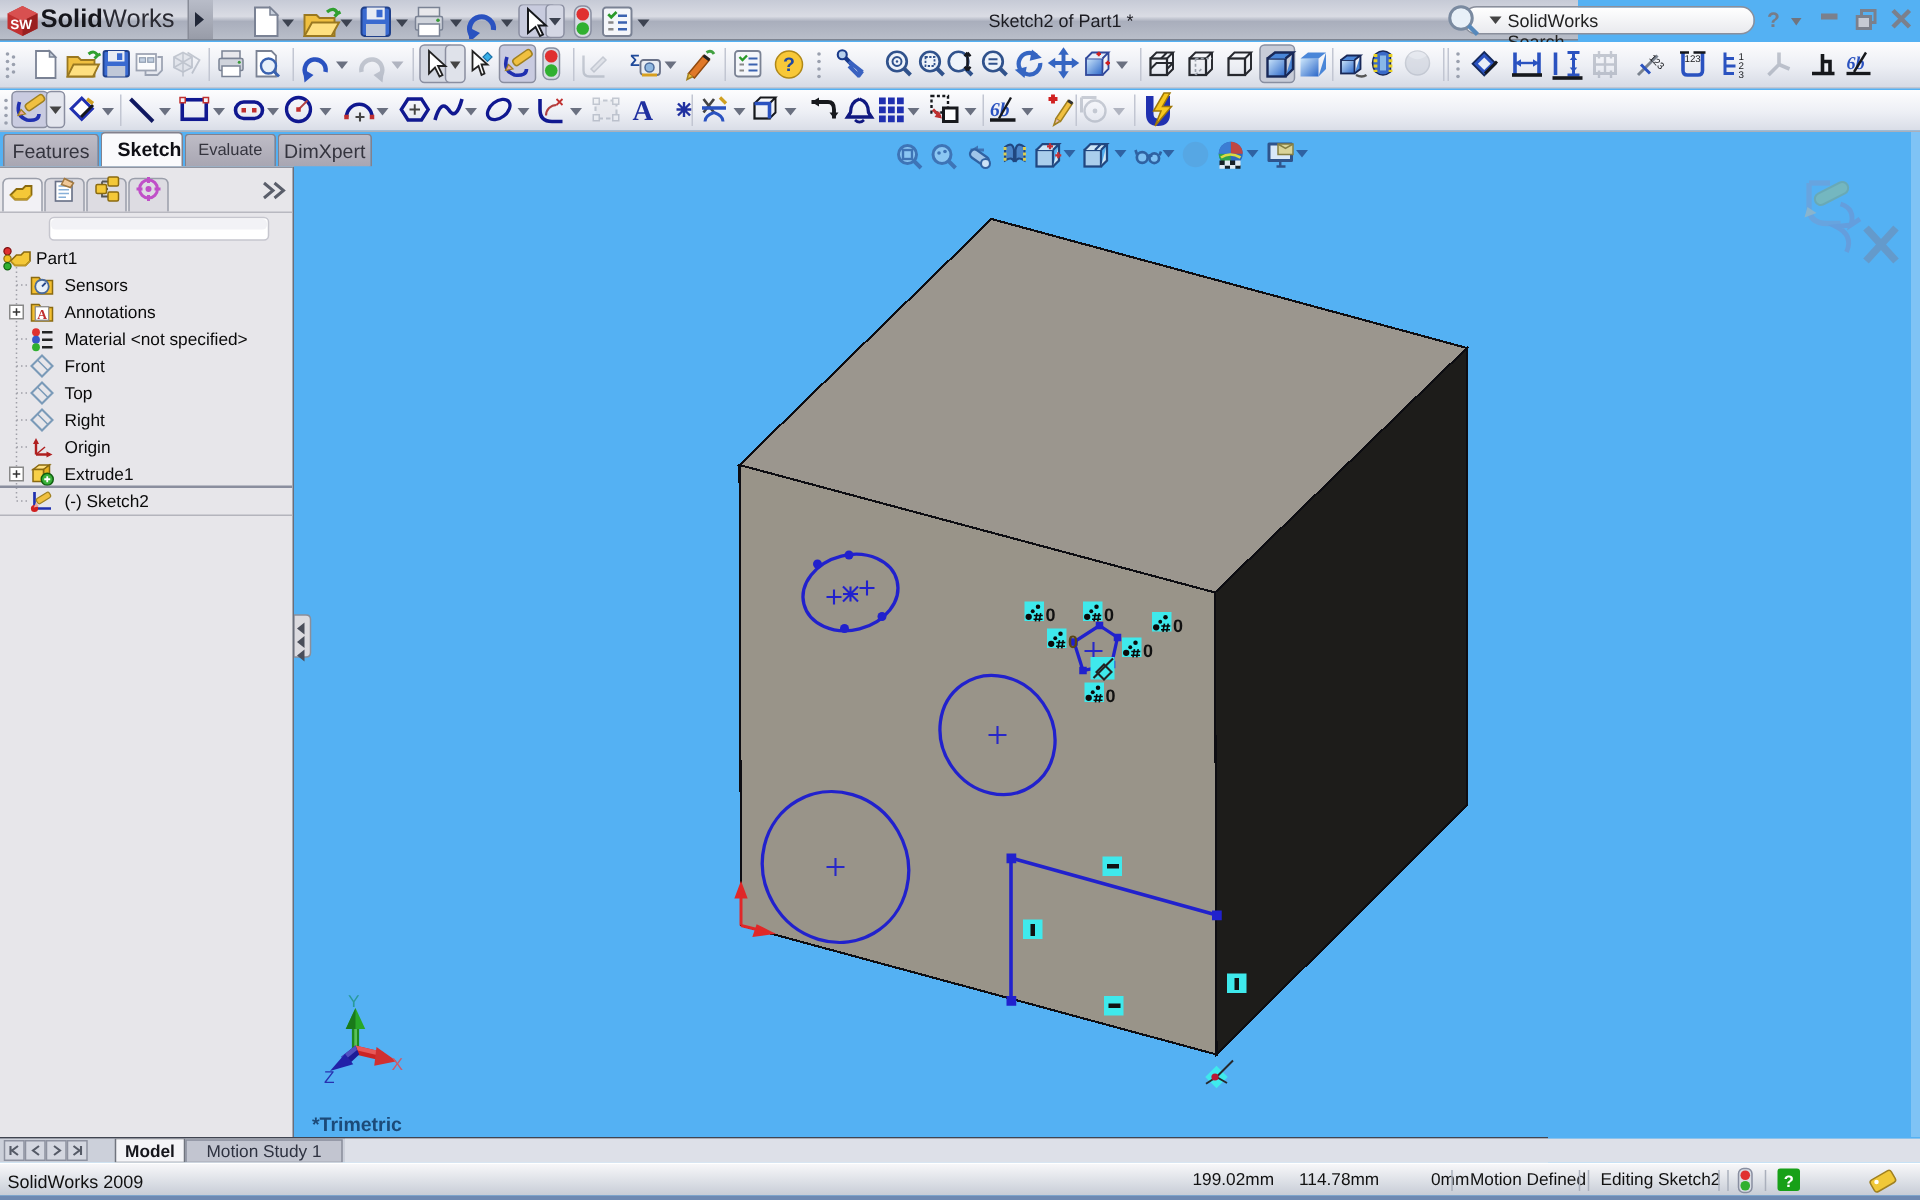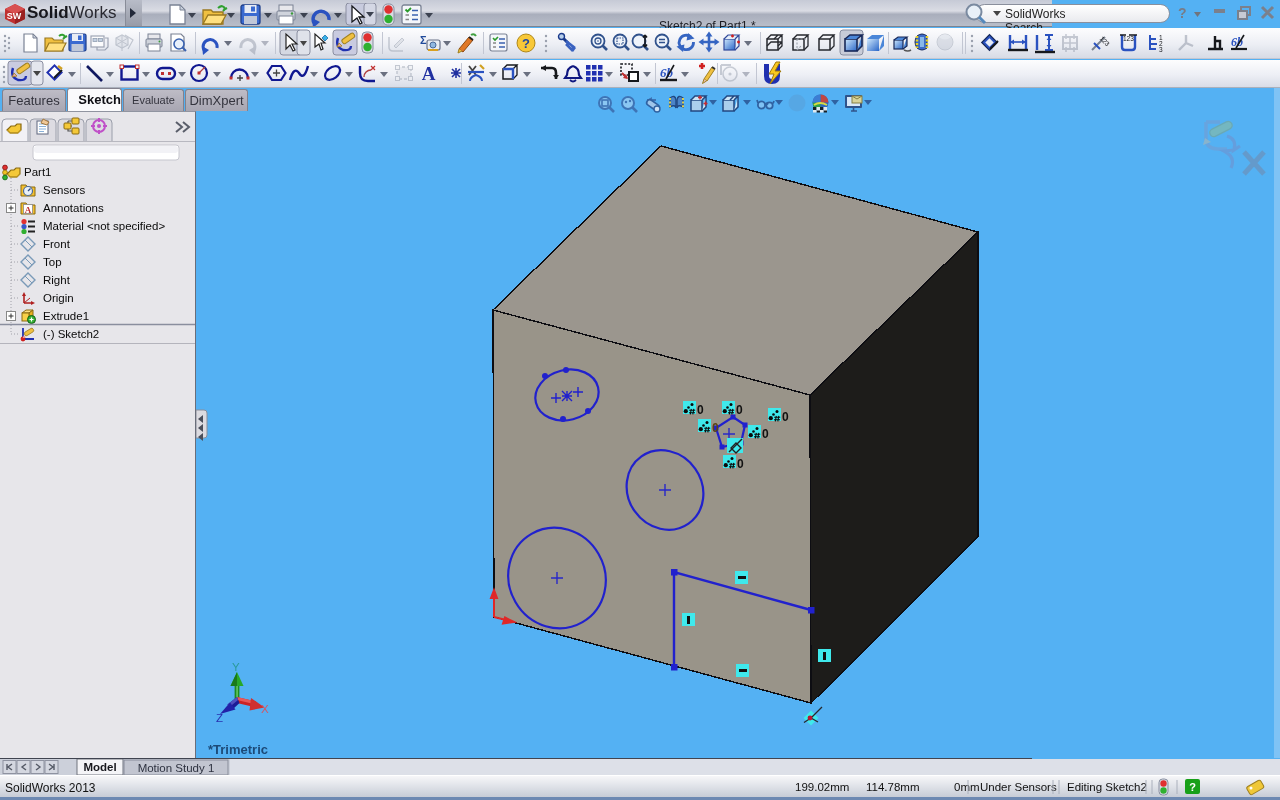--- a/index.html
+++ b/index.html
@@ -67,21 +67,21 @@
           <circle cx="6.5" cy="15" r="4.2" fill="#30b030"></circle>
         </g>
       <g transform="translate(242,2)">
           <rect x="0" y="0" width="19" height="19" rx="2" fill="#f4f6fa" stroke="#7a8294" stroke-width="1.3"></rect>
           <path d="M3.5,4.5 l2,2 3.5,-3.5" fill="none" stroke="#2a9a2a" stroke-width="1.8"></path>
           <path d="M10,5.5 h6 M10,10 h6 M10,14.5 h6" stroke="#3a62b0" stroke-width="1.6"></path>
           <path d="M3.5,10 h3.5 M3.5,14.5 h3.5" stroke="#888" stroke-width="1.6"></path>
         </g>
       <polygon points="265,10 273,10 269,15" fill="#3c4250"></polygon>
     </svg>
-    <div class="abs" style="left:659px;top:7px;font-size:12px;color:#1c1c22;margin-top:12px;">Sketch2 of Part1 *</div>
+    <div class="abs" style="left:659px;top:7px;font-size:12px;color:#1c1c22;">Sketch2 of Part1 *</div>
 
     <div class="abs" style="left:975px;top:4px;width:195px;height:19px;background:linear-gradient(180deg,#fff,#e9eaee);border:1px solid #8a8f9c;border-radius:10px;"></div>
     <svg class="abs" style="left:963px;top:2px" width="26" height="25" viewBox="0 0 26 25">
       <circle cx="11" cy="10" r="7.5" fill="#e8f0f8" stroke="#7a8aa0" stroke-width="2"></circle>
       <line x1="16" y1="15" x2="22" y2="21" stroke="#5588bb" stroke-width="3"></line>
     </svg>
     <svg class="abs" style="left:992px;top:10px" width="10" height="8">
         <polygon points="1,1 9,1 5,6" fill="#444"></polygon>
       </svg>
     <div class="abs" style="left:1005px;top:7px;font-size:12px;color:#222;">SolidWorks Search</div>
@@ -890,25 +890,25 @@
         <path d="M54,5 v6 m-5,-6 l4,3 -4,3" fill="none" stroke="#555a66" stroke-width="1.4"></path>
       </g>
       <rect x="77" y="0" width="46" height="16" fill="#f4f4f7" stroke="#70747e" stroke-width="1"></rect>
       <text x="100" y="12" font-size="11.5" font-weight="bold" fill="#16161c" text-anchor="middle" font-family="Liberation Sans">Model</text>
       <rect x="124" y="1" width="104" height="15" fill="#c2c5d0" stroke="#888c9a" stroke-width="1"></rect>
       <text x="176" y="12.5" font-size="11.5" fill="#2e3240" text-anchor="middle" font-family="Liberation Sans">Motion Study 1</text>
     </svg>
   </div>
 
   <div class="abs" id="status" style="left:0;top:775px;width:1280px;height:22px;background:linear-gradient(180deg,#f7f7f9 0%,#dfe2e8 50%,#c7ccd6 100%);border-top:1px solid #fff;">
-    <div class="abs" style="left:5px;top:5px;font-size:12px;color:#111;">SolidWorks 2013</div>
+    <div class="abs" style="left:5px;top:5px;font-size:12px;color:#111;">SolidWorks 2009</div>
     <div class="abs" style="left:795px;top:5px;font-size:11.5px;color:#111;">199.02mm</div>
     <div class="abs" style="left:866px;top:5px;font-size:11.5px;color:#111;">114.78mm</div>
     <div class="abs" style="left:930px;top:5px;font-size:11.5px;color:#111;margin-left:24px;">0mm</div>
-    <div class="abs" style="left:980px;top:5px;font-size:11.5px;color:#111;">Under Sensors</div>
+    <div class="abs" style="left:980px;top:5px;font-size:11.5px;color:#111;">Motion Defined</div>
     <div class="abs" style="left:1067px;top:5px;font-size:11.5px;color:#111;">Editing Sketch2</div>
     <svg class="abs" style="left:955px;top:0" width="325" height="22" viewBox="0 0 325 22">
       <line x1="13" y1="4" x2="13" y2="18" stroke="#aab0bc"></line>
       <line x1="98" y1="4" x2="98" y2="18" stroke="#aab0bc"></line>
       <line x1="104" y1="4" x2="104" y2="18" stroke="#aab0bc"></line>
       <line x1="191" y1="4" x2="191" y2="18" stroke="#aab0bc"></line>
       <line x1="197" y1="4" x2="197" y2="18" stroke="#aab0bc"></line>
       <line x1="222" y1="4" x2="222" y2="18" stroke="#aab0bc"></line>
       <g transform="translate(203,3)">
           <rect x="1" y="0" width="9" height="16" rx="3.5" fill="#d8dce4" stroke="#888ea0"></rect>

